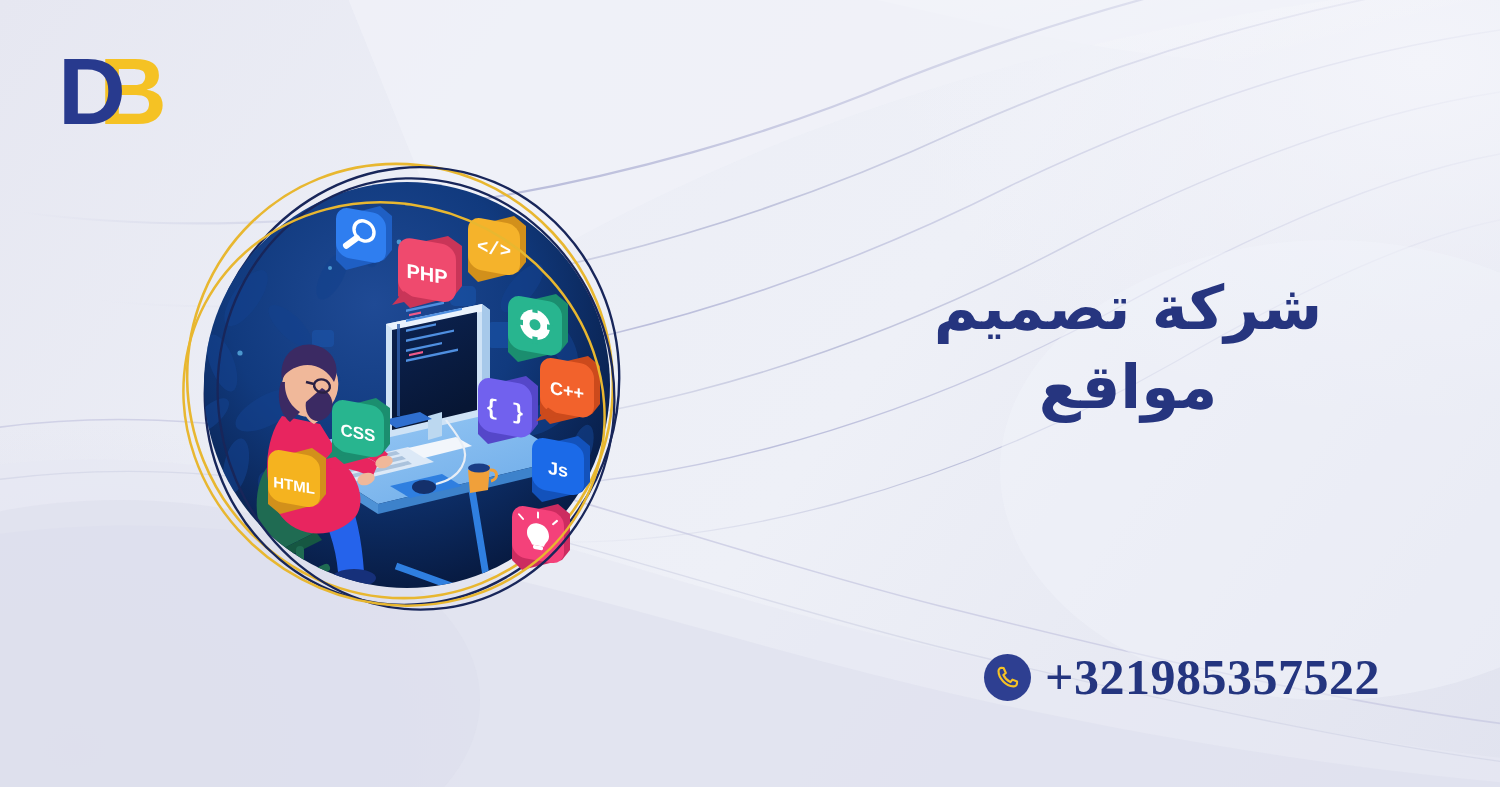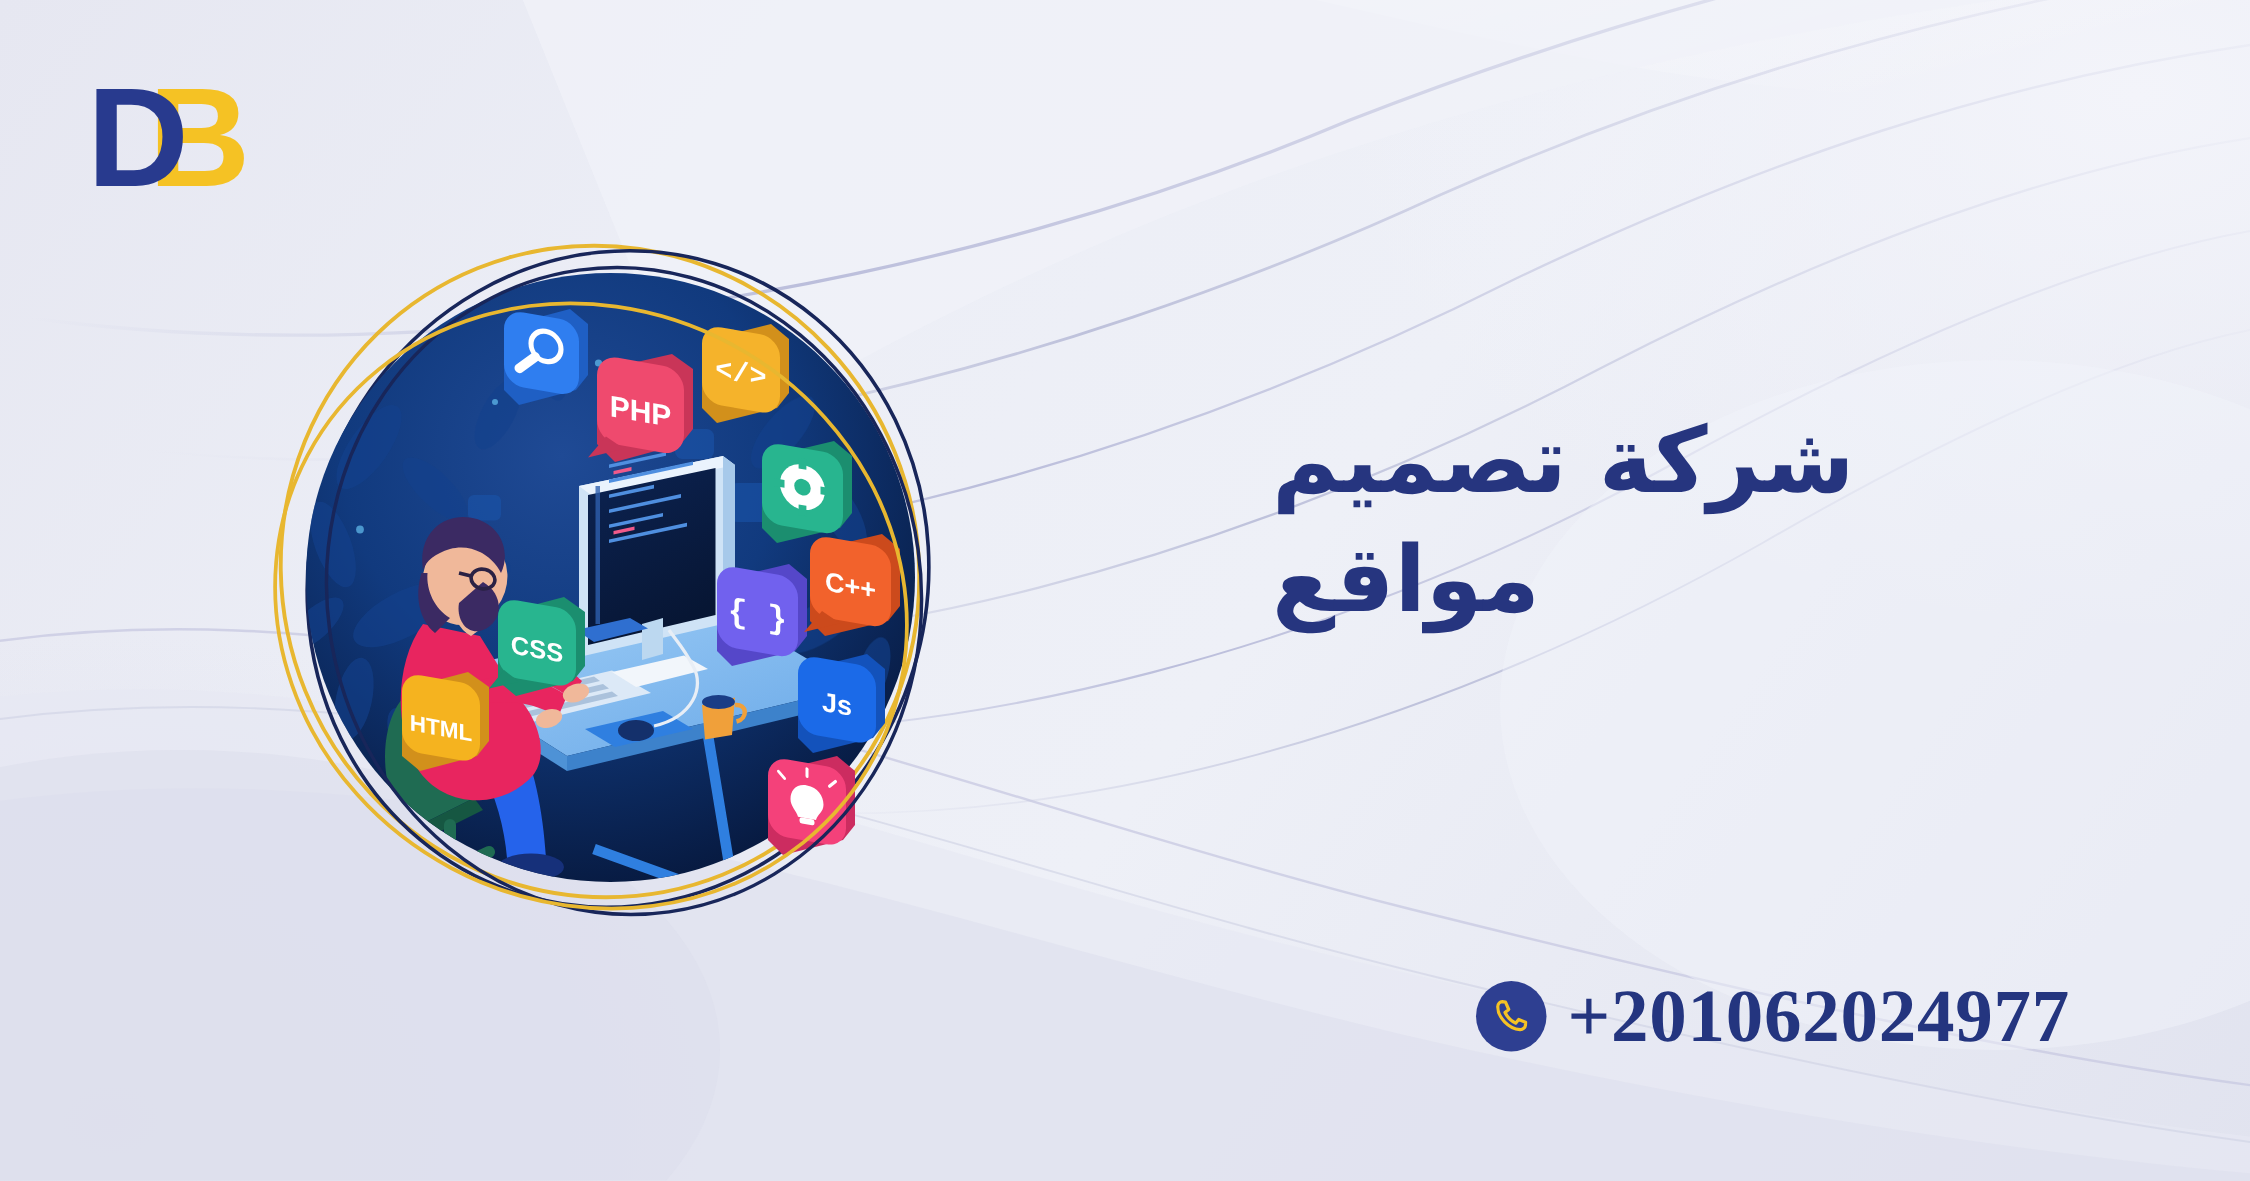--- a/index.html
+++ b/index.html
@@ -41,21 +41,21 @@
   .illus {
     position:absolute; left:150px; top:148px;
     width:520px; height:475px;
   }
 
   
   .headline {
     position:absolute;
     right:92px; top:268px;
     width:560px;
-    text-align:left;
+    text-align:center;
     direction:rtl;
     color:#26357f;
     font-family:"DejaVu Sans", sans-serif;
     font-size:61px;
     font-weight:bold;
     line-height:1.30;
     letter-spacing:0px;
   }
   .headline .l1 { display:block; }
   .headline .l2 { display:block; }
@@ -408,16 +408,16 @@
     <span class="l1">شركة تصميم مواقع</span>
   </h1>
 
   <div class="phone-row">
     <span class="phone-badge">
       <svg width="27" height="27" viewBox="0 0 24 24">
         <path d="M6.6 3.3 C5.4 3.3 4 4.6 4 6.3 C4 12.6 10.4 19.4 17.2 19.9 C18.9 20 20.3 18.7 20.4 17.4
                  L20.5 15.6 L16.4 13.9 L14.6 16.1 C12.1 14.9 9.6 12.4 8.3 9.8 L10.5 8 L8.6 3.6 Z" fill="none" stroke="#f5c224" stroke-width="1.9" stroke-linejoin="round"></path>
       </svg>
     </span>
-    <span class="phone-number">+201062024977</span>
+    <span class="phone-number">+321985357522</span>
   </div>
 
 </div>
 
 </body></html>

